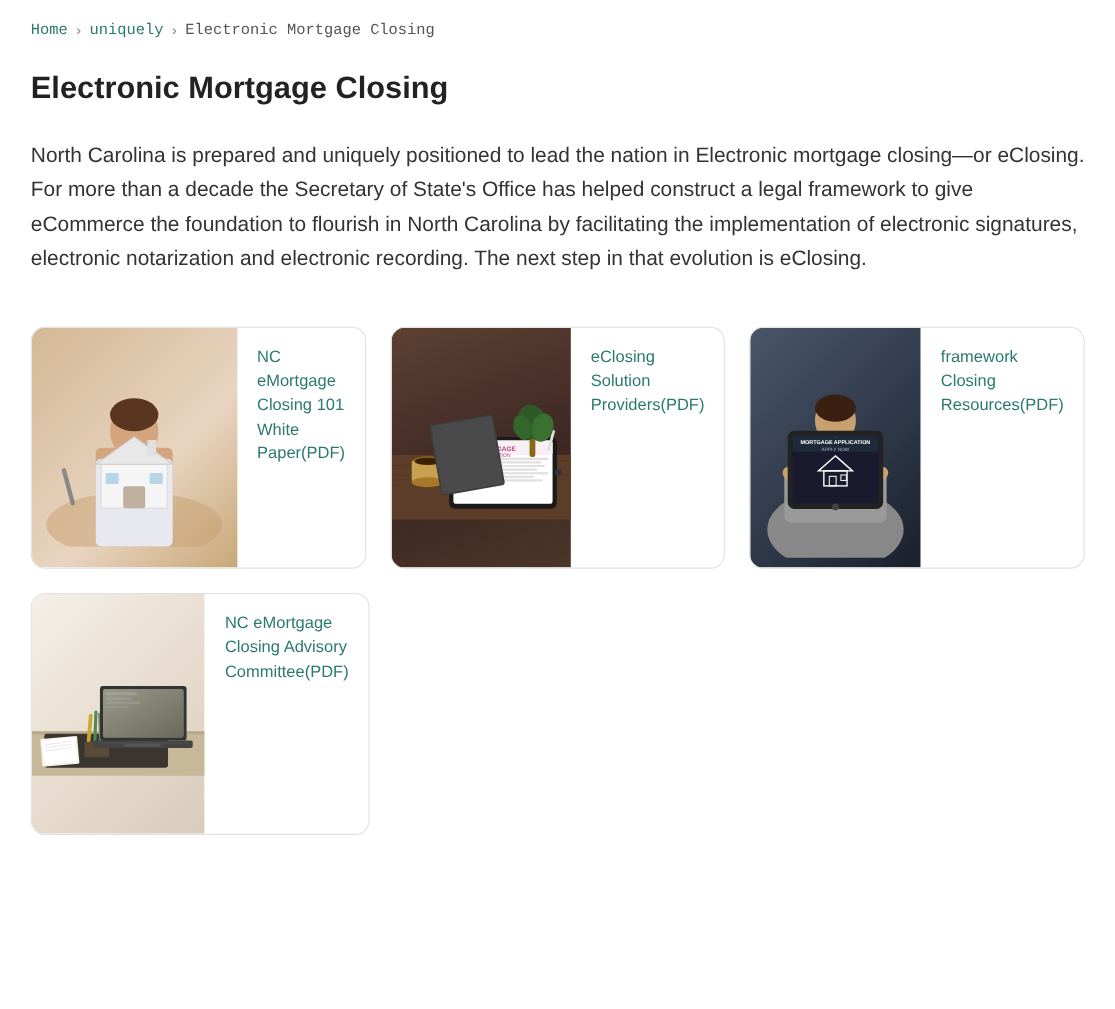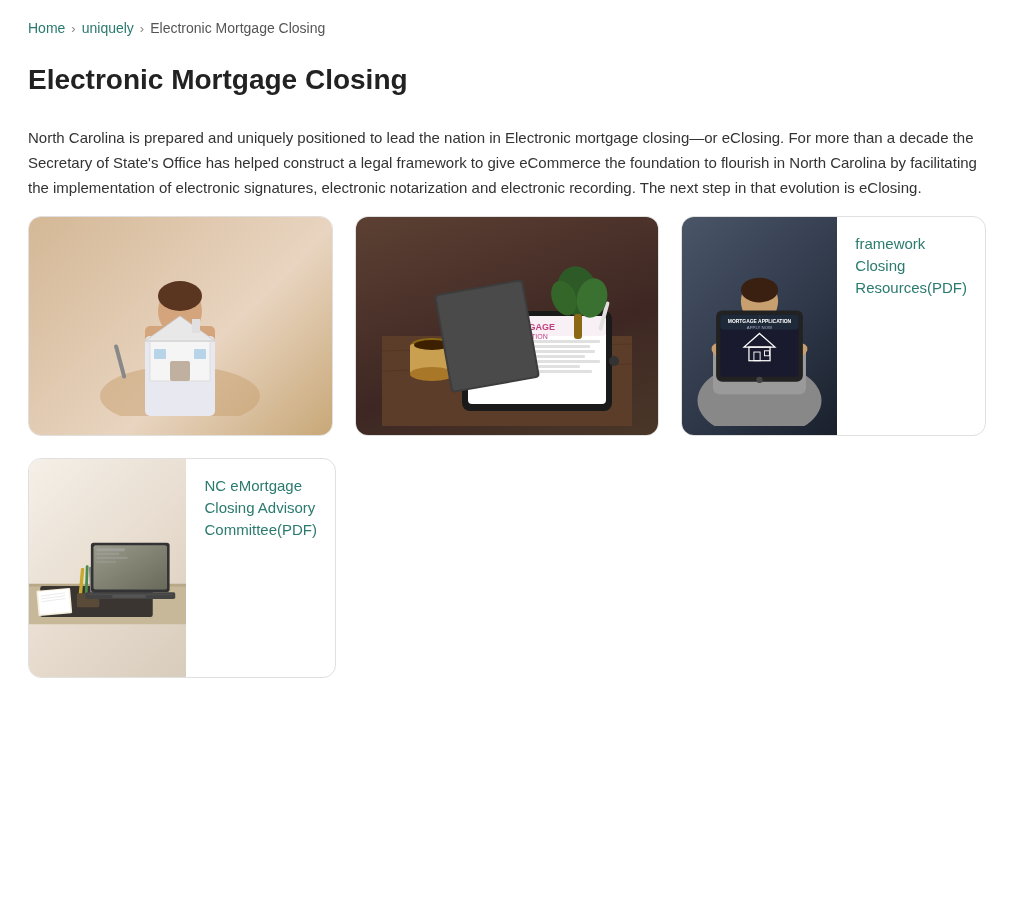--- a/index.html
+++ b/index.html
@@ -18,20 +18,21 @@
     }
 
     
     .breadcrumb {
       display: flex;
       align-items: center;
       gap: 6px;
       font-size: 14px;
       margin-bottom: 28px;
       margin-top: 8px;
+      font-family: Liberation Mono, monospace;
     }
 
     .breadcrumb a {
       color: #2a7a6e;
       text-decoration: none;
     }
 
     .breadcrumb-separator {
       color: #888;
       font-size: 13px;
@@ -44,24 +45,24 @@
     
     .page-title {
       font-size: 28px;
       font-weight: bold;
       color: #222222;
       margin-bottom: 30px;
     }
 
     
     .body-text {
-      font-size: 15px;
+      font-size: 19px;
       line-height: 1.65;
       color: #333;
-      margin-bottom: 16px;
+      margin-bottom: 46px;
       max-width: 980px;
     }
 
     
     .cards-row {
       display: flex;
       gap: 22px;
       margin-bottom: 22px;
     }
 
@@ -206,20 +207,23 @@
             <rect x="14" y="38" width="12" height="10" fill="#b8d4e8" rx="1"></rect>
             <rect x="54" y="38" width="12" height="10" fill="#b8d4e8" rx="1"></rect>
 
             <rect x="52" y="8" width="8" height="14" fill="#e0e0e0"></rect>
           </g>
 
           <rect x="28" y="108" width="4" height="35" rx="2" fill="#888" transform="rotate(-15, 30, 125)"></rect>
         </svg>
       </div>
     </div>
+    <div class="card-link-area">
+      <a href="#" class="card-link">NC eMortgage Closing 101 White Paper(PDF)</a>
+    </div>
   </div>
 
   <div class="card">
     <div class="card-image card-image-2">
       <div class="coffee-tablet">
         <svg width="250" height="200" viewBox="0 0 250 200">
 
           <rect x="0" y="110" width="250" height="90" fill="#5c3d2a" rx="0"></rect>
 
           <line x1="0" y1="125" x2="250" y2="118" stroke="#4a3020" stroke-width="1" opacity="0.5"></line>
@@ -266,20 +270,23 @@
           <rect x="60" y="60" width="90" height="100" rx="4" fill="#3d3d3d" transform="rotate(-10, 105, 110)"></rect>
           <rect x="62" y="62" width="86" height="96" rx="3" fill="#4a4a4a" transform="rotate(-10, 105, 110)"></rect>
 
           <ellipse cx="195" cy="65" rx="20" ry="25" fill="#2d5a27" transform="rotate(-10, 195, 65)"></ellipse>
           <ellipse cx="210" cy="72" rx="15" ry="20" fill="#3a7030" transform="rotate(15, 210, 72)"></ellipse>
           <ellipse cx="182" cy="72" rx="12" ry="18" fill="#336628" transform="rotate(-20, 182, 72)"></ellipse>
           <rect x="192" y="88" width="8" height="25" rx="3" fill="#8B6914"></rect>
         </svg>
       </div>
     </div>
+    <div class="card-link-area">
+      <a href="#" class="card-link">eClosing Solution Providers(PDF)</a>
+    </div>
   </div>
 
   <div class="card">
     <div class="card-image card-image-3">
       <div class="person-tablet">
         <svg width="250" height="200" viewBox="0 0 250 200">
 
           <ellipse cx="125" cy="220" rx="100" ry="60" fill="#888"></ellipse>
           <rect x="50" y="130" width="150" height="80" rx="10" fill="#9a9a9a"></rect>
 

